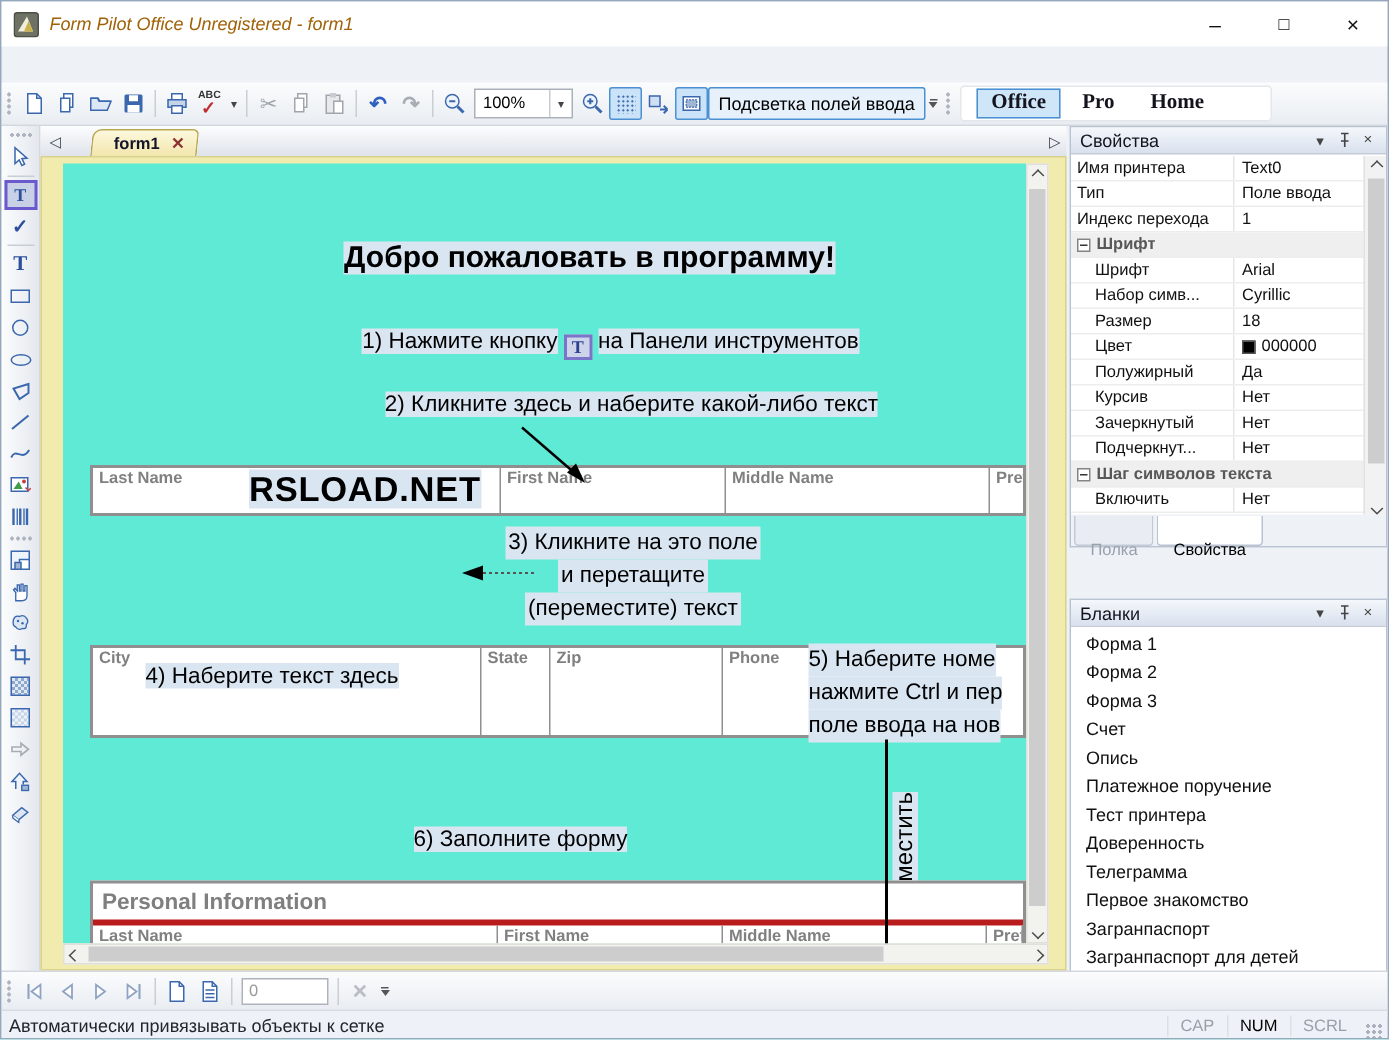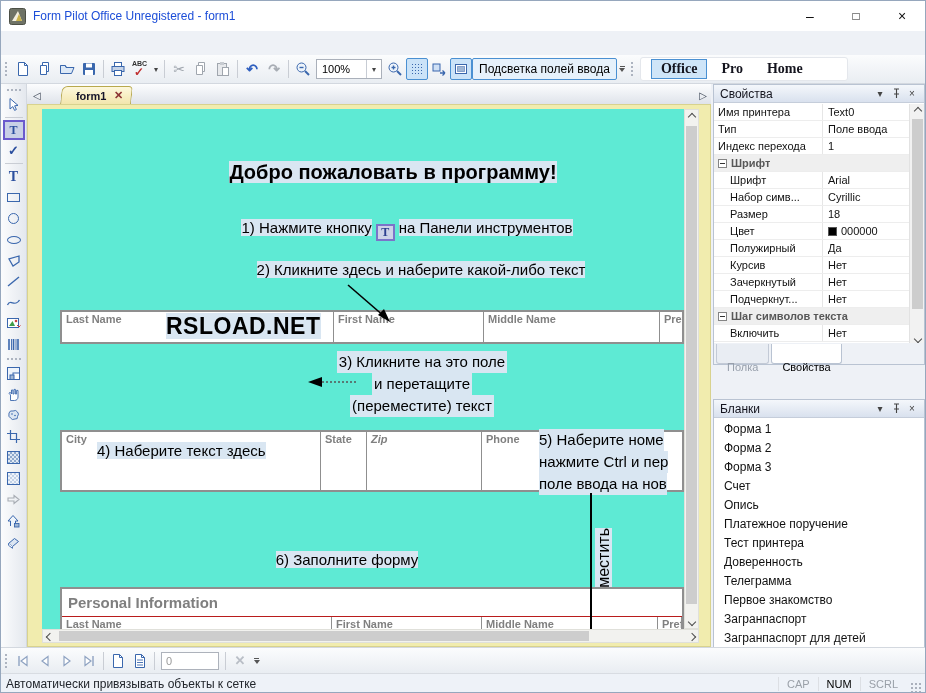--- a/index.html
+++ b/index.html
@@ -2,21 +2,21 @@
 <html><head>
 <meta charset="utf-8">
 <style>
   * { margin:0; padding:0; box-sizing:border-box; }
   html,body { width:926px; height:693px; font-family:"Liberation Sans",sans-serif; }
   #window { position:relative; width:926px; height:693px; background:#eef1f6; border:1px solid #96a7bd; overflow:hidden; }
 
   
   .titlebar { position:absolute; left:0; top:0; width:100%; height:30px; background:#ffffff; display:flex; align-items:center; }
   .titlebar .app-ico { margin:0 7px 0 8px; }
-  .title-text { font-size:12px; color:#1d4ed8; }
+  .title-text { font-size:12px; color:#a16207;font-style:italic; }
   .win-btns { position:absolute; right:0; top:0; height:30px; display:flex; }
   .win-btn { width:46px; height:30px; display:flex; align-items:center; justify-content:center; font-size:14px; color:#111; }
 
   
   .menubar { position:absolute; left:0; top:30px; width:100%; height:24px; background:linear-gradient(#f8f9fb,#eef1f5); display:flex; align-items:center; border-bottom:1px solid #e3e6ec; }
   .grip { width:4px; height:16px; margin:0 4px 0 3px; background-image:radial-gradient(#adb4c0 40%, transparent 45%); background-size:4px 4px; }
   .menu-item { padding:3px 9px; font-size:12px; color:#111; }
 
   
   .toolbar { position:absolute; left:0; top:54px; width:100%; height:29px; background:linear-gradient(#fbfcfd,#e9edf2); border-bottom:1px solid #d3d8df; display:flex; align-items:center; }
@@ -89,21 +89,21 @@
   .vline { position:absolute; left:548px; top:384px; width:2px; height:136px; background:#000; z-index:5; }
   .overlay-svg { position:absolute; left:0; top:0; z-index:4; pointer-events:none; }
 
   .ftable { position:absolute; left:18px; width:624px; border:2px solid #8f8f8f; display:flex; background:#fff; overflow:hidden; }
   .t1 { top:201px; height:34px; }
   .t2 { top:321px; height:62px; }
   .fcell { border-right:1px solid #8f8f8f; height:100%; flex:none; overflow:hidden; }
   .fcell:last-child { border-right:none; flex:1; }
   .flabel { display:block; padding:1px 0 0 4px; font-size:11px; font-weight:bold; color:#808080; white-space:nowrap; }
   .pinfo { position:absolute; left:18px; top:478px; width:624px; height:60px; border:2px solid #8f8f8f; background:#fff; }
-  .pinfo-head { height:28px; border-bottom:1px solid #b91c1c; display:flex; align-items:center; }
+  .pinfo-head { height:28px; border-bottom:4px solid #b91c1c; display:flex; align-items:center; }
   .pinfo-title { font-size:15px; font-weight:bold; color:#7f7f7f; padding-left:6px; }
   .pinfo-row { display:flex; height:30px; }
   .pinfo-row .fcell { border-right:1px solid #8f8f8f; }
 
   
   .sb { position:absolute; background:#f2f2ef; border:1px solid #e0e0da; }
   .vscroll { left:656px; top:4px; width:15px; height:520px; }
   .hscroll { left:14px; top:524px; width:657px; height:14px; }
   .sb-thumb { position:absolute; background:#cdcdcd; }
   .vscroll .sb-thumb { left:1px; width:11px; top:16px; height:478px; }
@@ -449,21 +449,21 @@
           <span class="hl">(переместите) текст</span>
         </div>
 
         <div class="ftable t2">
           <div class="fcell" style="width:259px;">
               <span class="flabel">City</span>
             </div>
           <div class="fcell" style="width:46px;">
               <span class="flabel">State</span>
             </div>
-          <div class="fcell" style="width:115px;font-style:italic;">
+          <div class="fcell" style="width:115px;">
               <span class="flabel">Zip</span>
             </div>
           <div class="fcell">
               <span class="flabel">Phone</span>
             </div>
         </div>
         <div class="step4"><span class="hl">4) Наберите текст здесь</span></div>
         <div class="step5">
           <span class="hl">5) Наберите номе</span>
           <span class="hl">нажмите Ctrl и пер</span>

